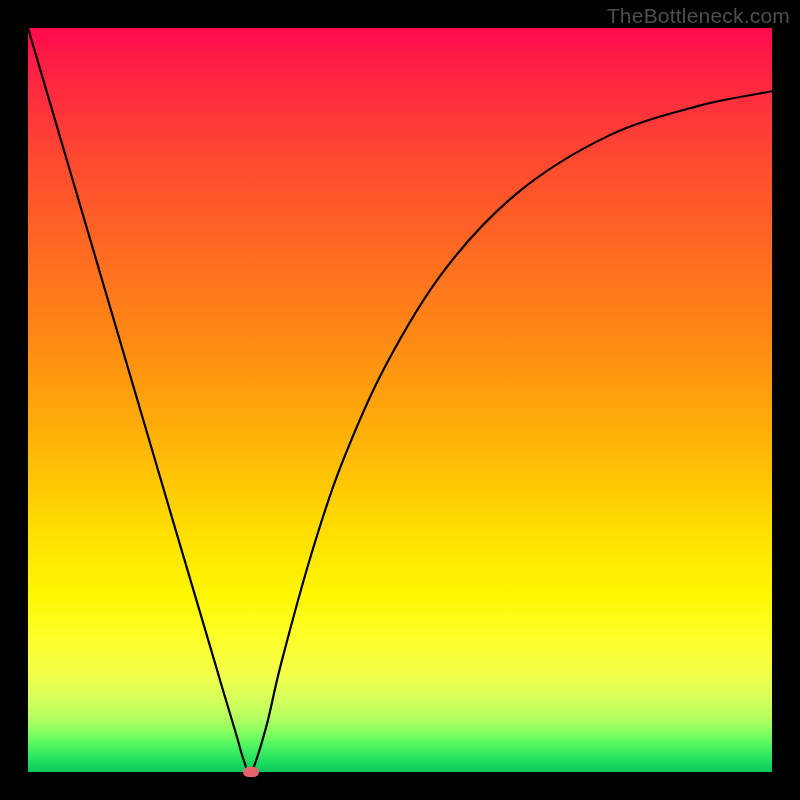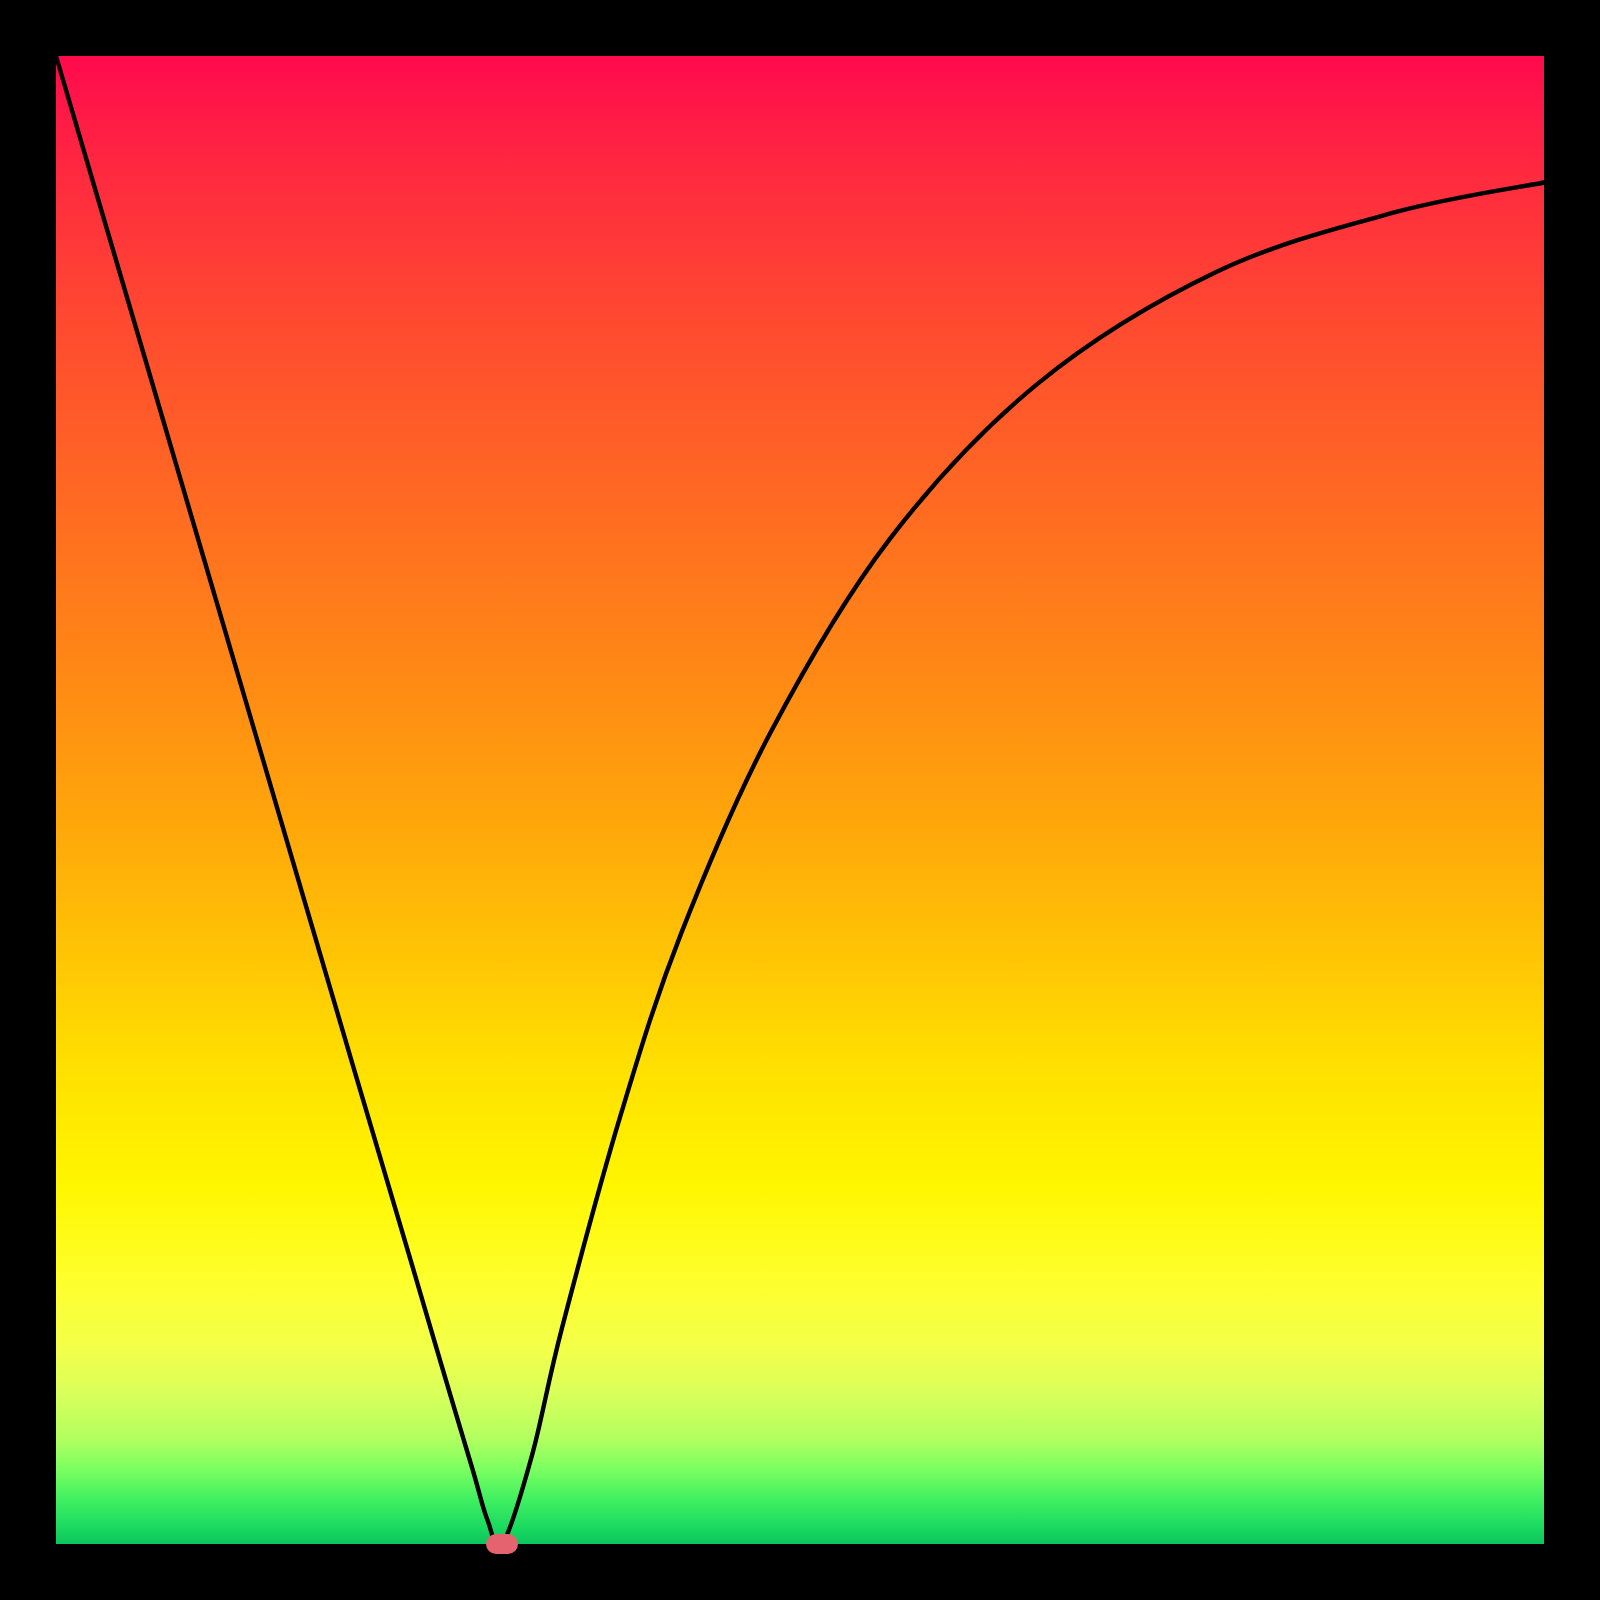--- a/index.html
+++ b/index.html
@@ -72,20 +72,21 @@
     border-radius: 999px;
     background: #e4636e;
     transform: translate(-50%, -50%);
     z-index: 4;
   }
 </style>
 </head>
 <body>
 
 <div class="frame">
+  <div class="watermark">TheBottleneck.com</div>
 
   <div class="plot-area">
     <svg class="curve" viewBox="0 0 744 744" preserveAspectRatio="none">
       <path id="curve-path" fill="none" stroke="#000" stroke-width="2.2" stroke-linejoin="round" stroke-linecap="round" d="M 0.00 0.00 C 6.20 21.08, 24.80 84.32, 37.20 126.48 C 49.60 168.64, 62.00 210.80, 74.40 252.96 C 86.80 295.12, 99.20 337.28, 111.60 379.44 C 124.00 421.60, 137.64 468.10, 148.80 505.92 C 159.96 543.74, 171.12 581.19, 178.56 606.36 C 186.00 631.53, 188.48 640.21, 193.44 656.95 C 198.40 673.69, 204.60 694.28, 208.32 706.80 C 212.04 719.32, 213.28 725.90, 215.76 732.10 C 218.24 738.30, 219.48 749.46, 223.20 744.00 C 226.92 738.54, 233.12 717.34, 238.08 699.36 C 243.04 681.38, 245.52 664.64, 252.96 636.12 C 260.40 607.60, 272.80 561.10, 282.72 528.24 C 292.64 495.38, 300.08 470.58, 312.48 438.96 C 324.88 407.34, 339.76 371.38, 357.12 338.52 C 374.48 305.66, 394.32 270.94, 416.64 241.80 C 438.96 212.66, 463.76 186.00, 491.04 163.68 C 518.32 141.36, 550.56 122.14, 580.32 107.88 C 610.08 93.62, 642.32 85.56, 669.60 78.12 C 696.88 70.68, 731.60 65.72, 744.00 63.24"></path>
     </svg>
     <div id="min-marker" class="min-marker" style="left: 223.2px; top: 744px; background: rgb(228, 99, 110);"></div>
   </div>
 </div>
 
 </body></html>

